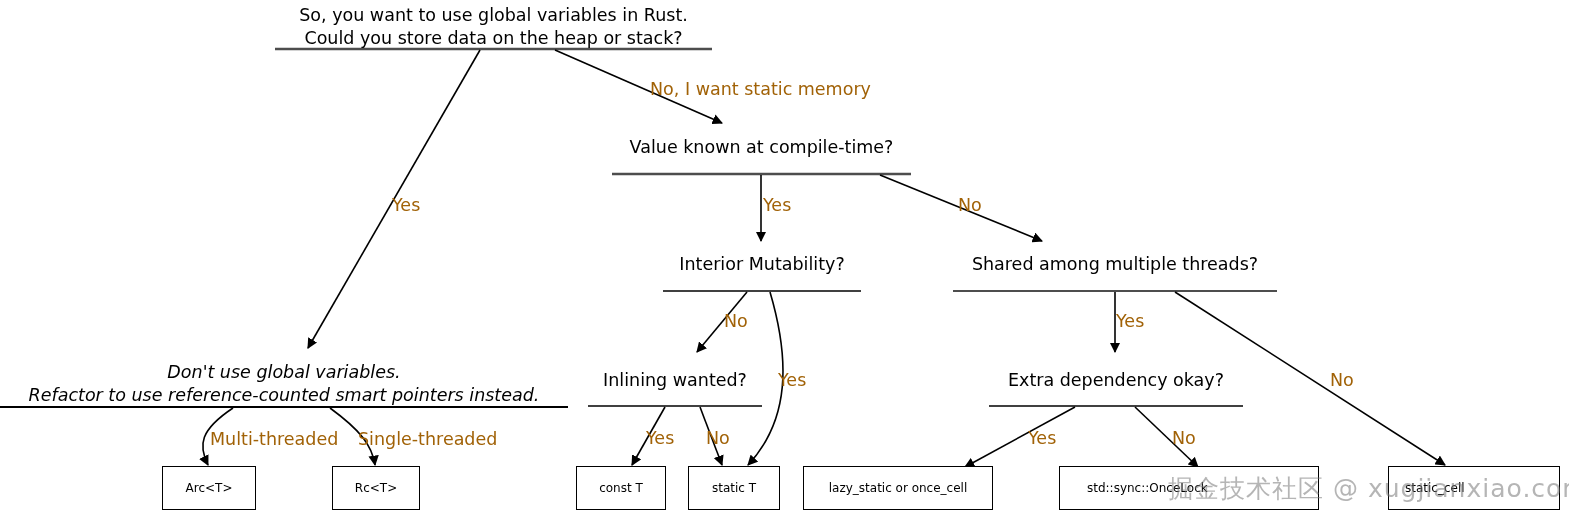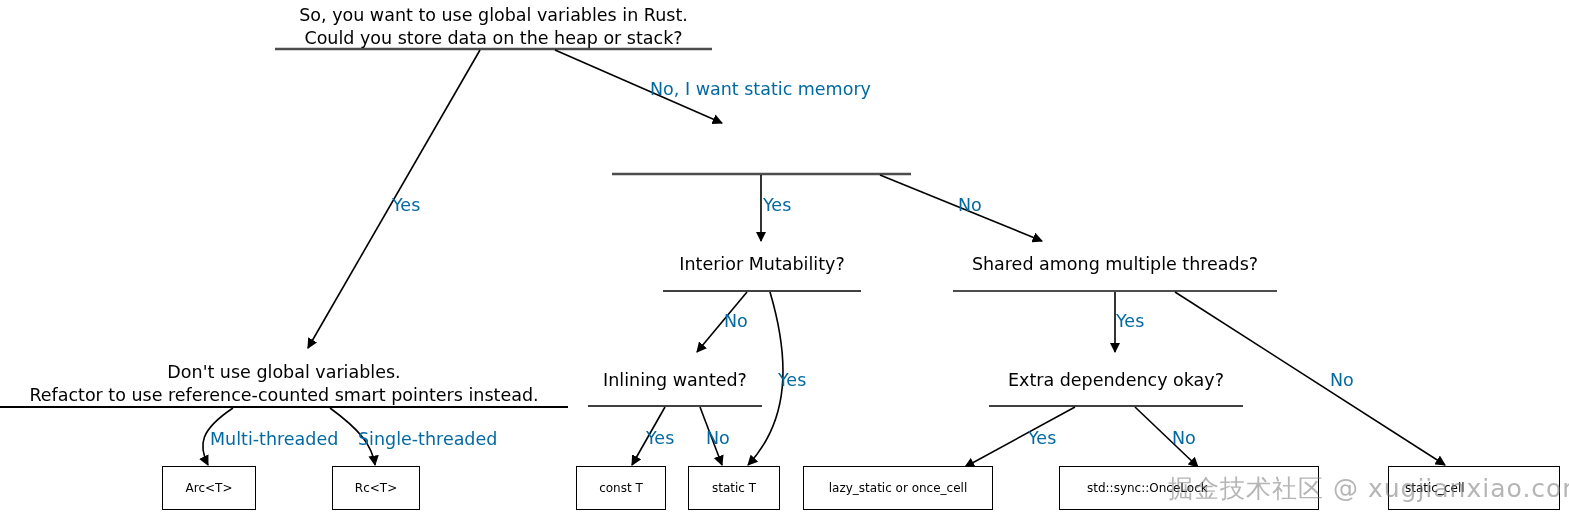--- a/index.html
+++ b/index.html
@@ -35,21 +35,21 @@
     font-size: 17.5px;
     line-height: 23px;
     color: #000;
     white-space: nowrap;
     letter-spacing: 0px;
   }
   .edge-label {
     position: absolute;
     font-size: 17.5px;
     line-height: 20px;
-    color: #0369a1;
+    color: #a16207;
     white-space: nowrap;
   }
   .leaf-box {
     position: absolute;
     box-sizing: border-box;
     border: 1.6px solid #000000;
     background: #ffffff;
     display: flex;
     align-items: center;
     justify-content: center;
@@ -120,38 +120,41 @@
     <path d="M 233 408 C 200 430, 198 445, 208 465" stroke="#000000" stroke-width="1.6" fill="none" marker-end="url(#arrow)"></path>
 
     <path d="M 330 408 C 360 430, 372 445, 375 465" stroke="#000000" stroke-width="1.6" fill="none" marker-end="url(#arrow)"></path>
   </svg>
 
   <div class="node-text" style="left:275px; top:4px; width:437px;">
     <div>So, you want to use global variables in Rust.</div>
     <div>Could you store data on the heap or stack?</div>
   </div>
 
+  <div class="node-text" style="left:612px; top:136px; width:299px;">
+    <div>Value known at compile-time?</div>
+  </div>
 
   <div class="node-text" style="left:663px; top:253px; width:198px;">
     <div>Interior Mutability?</div>
   </div>
 
   <div class="node-text" style="left:953px; top:253px; width:324px;">
     <div>Shared among multiple threads?</div>
   </div>
 
   <div class="node-text" style="left:588px; top:369px; width:174px;">
     <div>Inlining wanted?</div>
   </div>
 
   <div class="node-text" style="left:989px; top:369px; width:254px;">
     <div>Extra dependency okay?</div>
   </div>
 
-  <div class="node-text" style="left:0px; top:361px; width:568px;">
+  <div class="node-text" style="left:0px; top:361px; width:568px;font-style:italic;">
     <div>Don't use global variables.</div>
     <div>Refactor to use reference-counted smart pointers instead.</div>
   </div>
 
   <div class="edge-label" style="left:392px; top:195px;">Yes</div>
 
   <div class="edge-label" style="left:650px; top:79px;">No, I want static memory</div>
 
   <div class="edge-label" style="left:763px; top:195px;">Yes</div>
 

